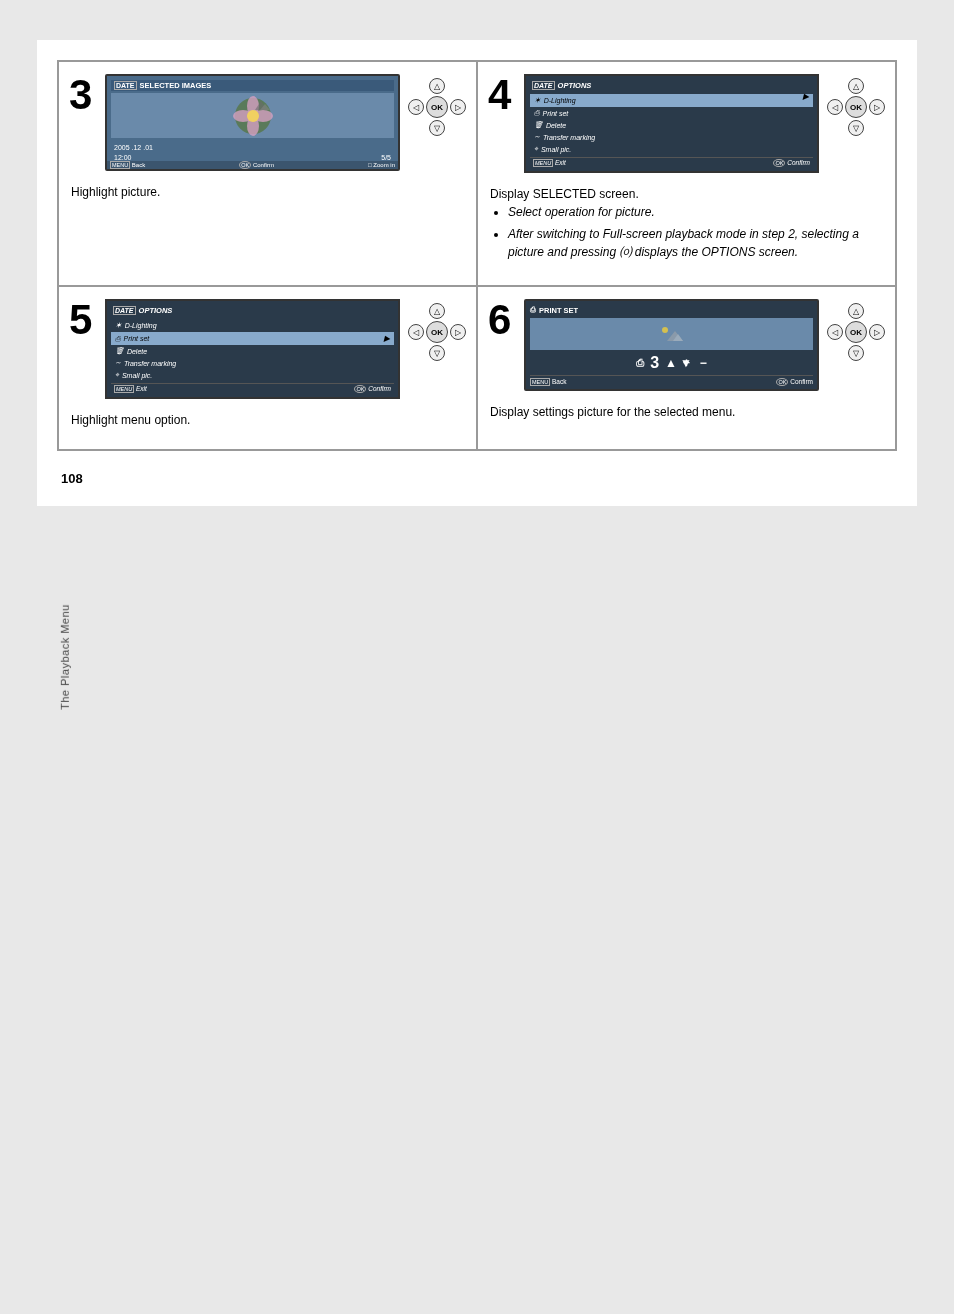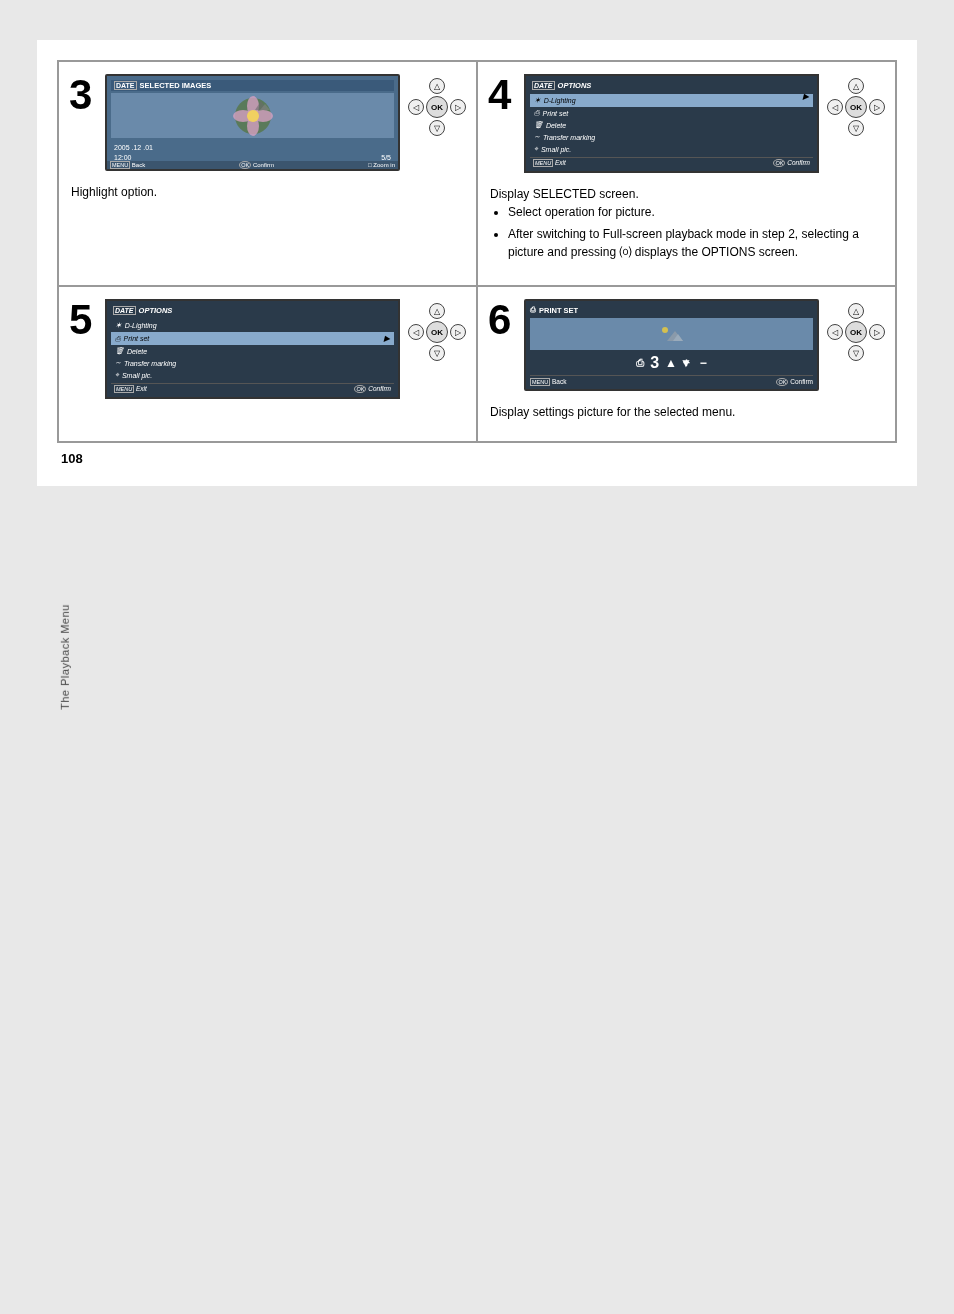--- a/index.html
+++ b/index.html
@@ -225,38 +225,39 @@
       line-height: 1.5;
       color: #000;
       padding: 4px 2px;
     }
     .desc-text ul {
       list-style: disc;
       margin-left: 18px;
     }
     .desc-text li {
       margin-bottom: 4px;
+      font-style: italic;
     }
     
     .side-label {
       position: fixed;
       left: 12px;
       top: 50%;
       transform: translateY(-50%) rotate(-90deg);
       font-size: 11px;
       color: #444;
       white-space: nowrap;
       letter-spacing: 0.5px;
     }
     
     .page-number {
       text-align: left;
       font-size: 13px;
       font-weight: bold;
-      margin-top: 8px;
+      margin-top: 20px;
       padding-left: 4px;
     }
     .arrow-right {
       position: absolute;
       right: 4px;
       top: 50%;
       transform: translateY(-50%);
       font-size: 8px;
     }
   </style>
@@ -313,21 +314,21 @@
             <div class="ctrl-row" style="gap:2px;">
               <div class="ctrl-side" style="font-size:8px;">◁</div>
               <div class="ctrl-btn ok">OK</div>
               <div class="ctrl-side" style="font-size:8px;">▷</div>
             </div>
             <div class="ctrl-row">
               <div class="ctrl-side" style="font-size:8px;">▽</div>
             </div>
           </div>
         </div>
-        <div class="desc-text">Highlight option.</div>
+        <div class="desc-text">Highlight picture.</div>
       </div>
     </div>
 
     <div class="cell">
       <div class="cell-inner">
         <div class="step-row">
           <div class="step-number">4</div>
 
           <div class="lcd-options">
             <div class="lcd-option-title">
@@ -429,20 +430,21 @@
             <div class="ctrl-row" style="gap:2px;">
               <div class="ctrl-side" style="font-size:8px;">◁</div>
               <div class="ctrl-btn ok">OK</div>
               <div class="ctrl-side" style="font-size:8px;">▷</div>
             </div>
             <div class="ctrl-row">
               <div class="ctrl-side" style="font-size:8px;">▽</div>
             </div>
           </div>
         </div>
+        <div class="desc-text">Highlight menu option.</div>
       </div>
     </div>
 
     <div class="cell">
       <div class="cell-inner">
         <div class="step-row">
           <div class="step-number">6</div>
 
           <div class="lcd-printset">
             <div class="lcd-printset-title">

